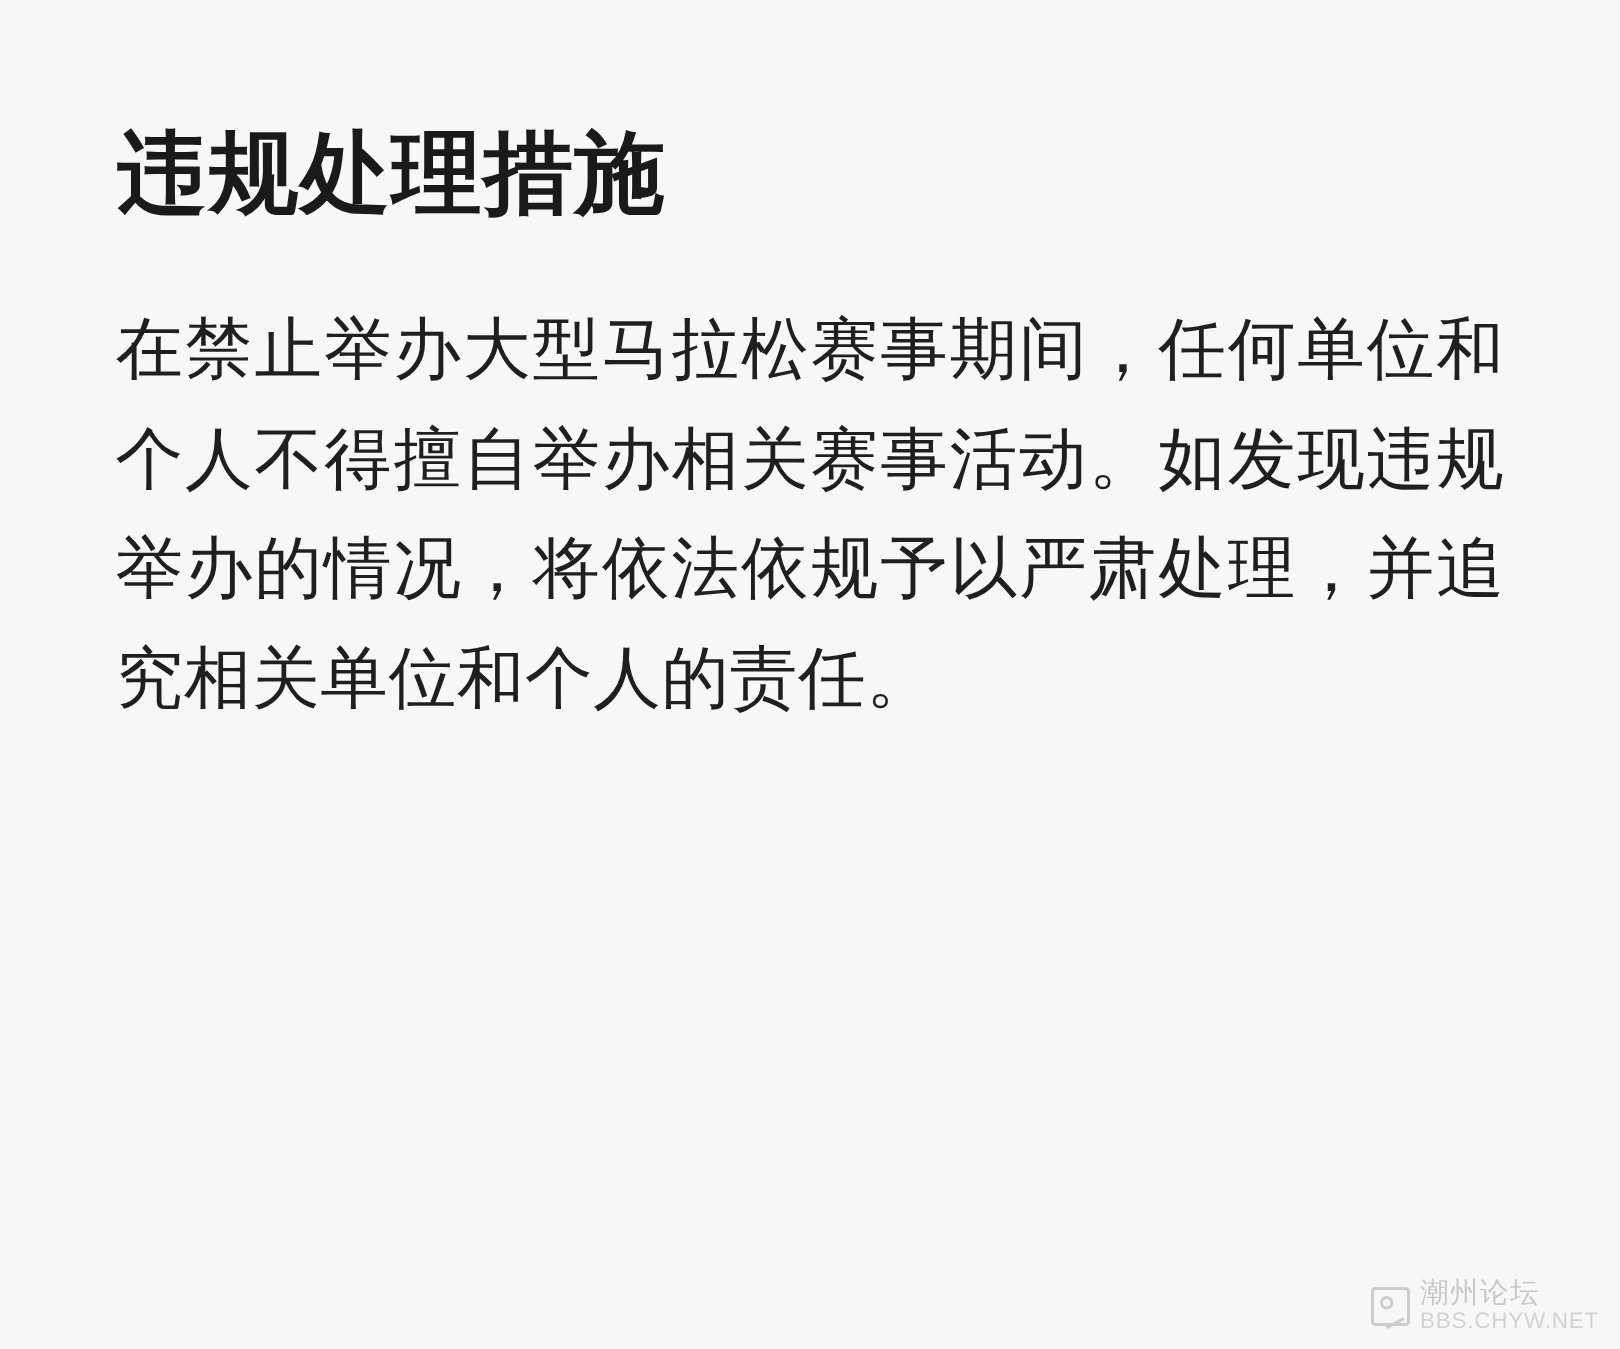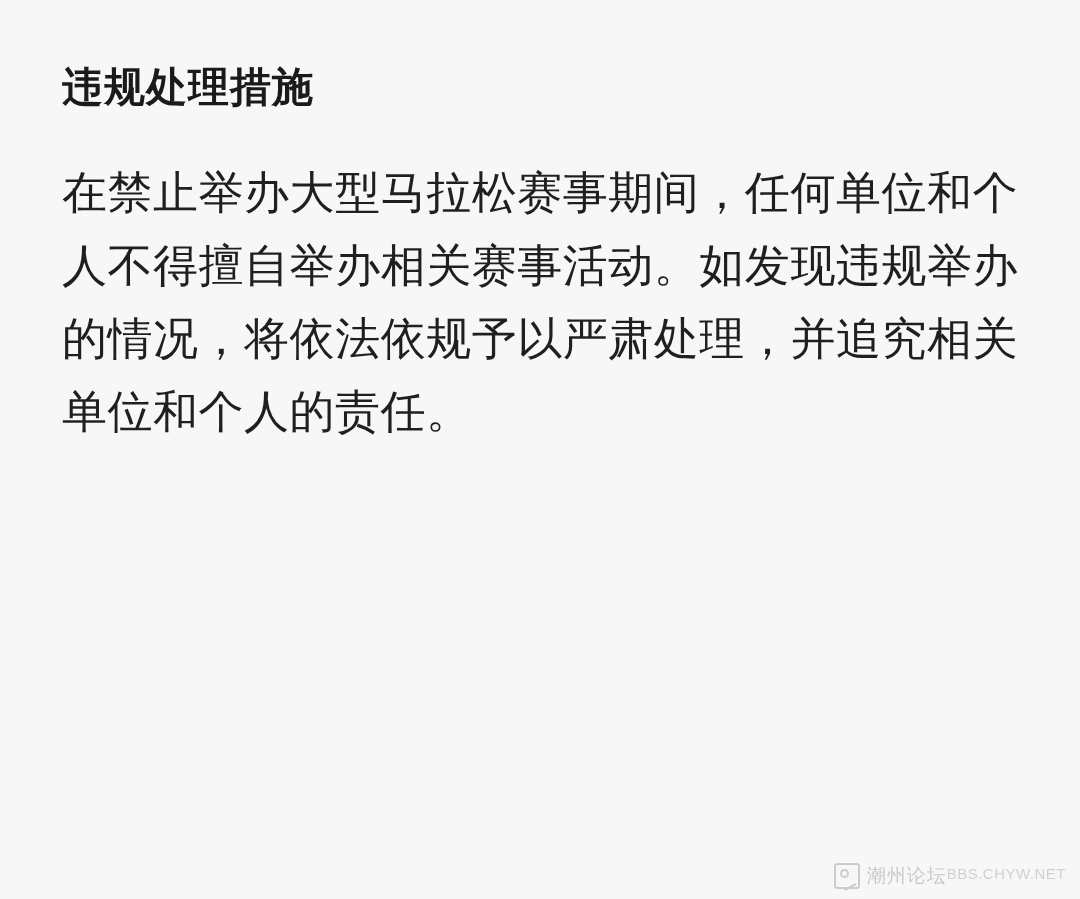--- a/index.html
+++ b/index.html
@@ -17,33 +17,33 @@
   .page {
     width: 1080px;
     height: 899px;
     background: #f7f7f7;
     box-sizing: border-box;
     padding: 0 62px;
     position: relative;
     overflow: hidden;
   }
   .doc-title {
-    font-size: 41px;
+    font-size: 60px;
     font-weight: bold;
     color: #1a1a1a;
     letter-spacing: 1px;
-    margin: 0;
+    margin: 16px;
     padding-top: 62px;
     line-height: 1.25;
   }
   .doc-para {
     font-size: 45px;
     color: #1f1f1f;
     line-height: 1.62;
-    margin: 0;
+    margin: 15px;
     letter-spacing: 0.5px;
     text-align: justify;
     text-justify: inter-ideograph;
   }
   .para-1 { margin-top: 44px; }
   .para-2 { margin-top: 42px; }
 
   .watermark {
     position: absolute;
     right: 14px;
@@ -79,21 +79,21 @@
     right: 2px;
     bottom: 2px;
     width: 13px;
     height: 2px;
     background: #9a9a9a;
     transform: rotate(-28deg);
     transform-origin: right center;
   }
   .wm-text-wrap {
     display: flex;
-    flex-direction: row;
+    flex-direction: column;
     line-height: 1.05;
   }
   .wm-title {
     font-size: 19px;
     color: #8f8f8f;
     letter-spacing: 1px;
   }
   .wm-sub {
     font-size: 15px;
     color: #a5a5a5;

